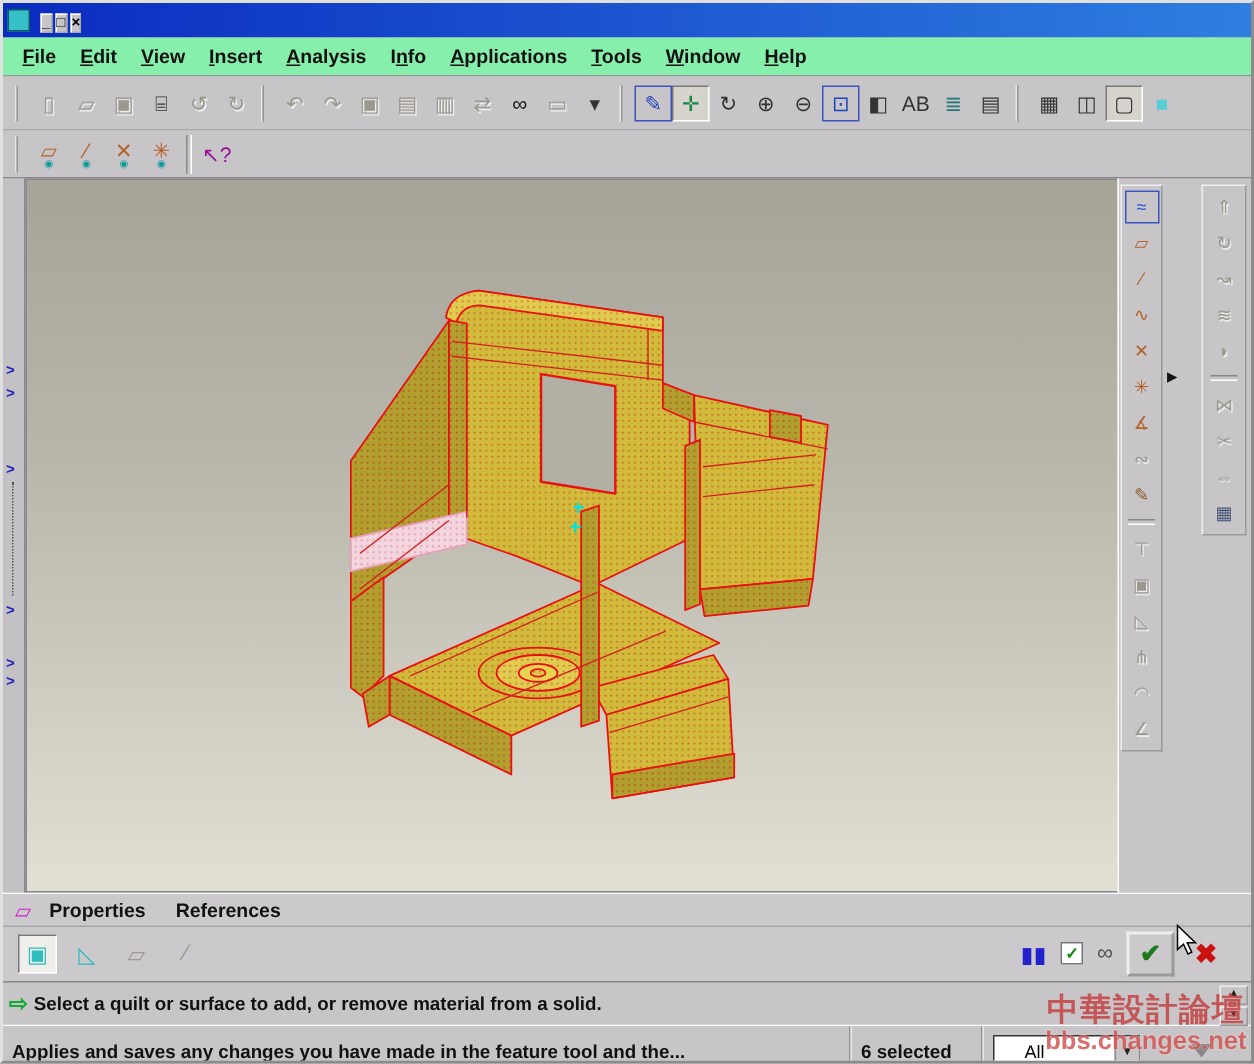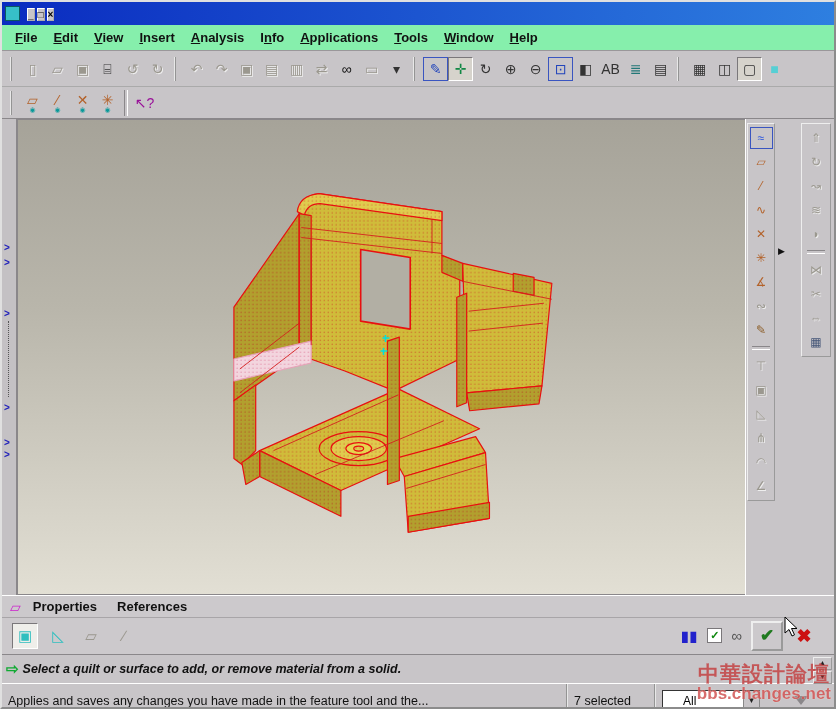--- a/index.html
+++ b/index.html
@@ -65,28 +65,28 @@
   .chk{width:13px;height:13px;background:#fff;border:1px solid #7a777a;display:flex;align-items:center;
     justify-content:center;color:#118811;font-size:11px;font-weight:bold;}
   .glasses{color:#555;font-size:15px;}
   .apply{width:28px;height:26px;border:2px outset #eee;background:#ccc9cc;display:flex;align-items:center;
     justify-content:center;color:var(--ok);font-size:17px;font-weight:bold;}
   .cancel{color:var(--bad);font-size:18px;font-weight:bold;width:24px;text-align:center;}
   
   .msgbar{height:28px;display:flex;align-items:center;background:#c8c5c8;
     border-top:1px solid #8a878a;padding:0 4px;position:relative;}
   .msgbar .arrow{color:#11aa33;font-size:15px;font-weight:bold;margin-right:4px;}
-  .msg-text{font-weight:bold;font-size:12.5px;color:#111;font-style:italic;}
+  .msg-text{font-weight:bold;font-size:12.5px;color:#111;}
   .spinners{position:absolute;right:2px;top:2px;display:flex;flex-direction:column;gap:1px;}
   .spin{width:17px;height:11px;border:1px outset #eee;background:#c8c5c8;font-size:7px;
     line-height:9px;text-align:center;color:#222;}
   .statusbar{height:33px;display:flex;align-items:center;background:#c8c5c8;border-top:1px solid #fff;}
   .cell{height:100%;display:flex;align-items:center;padding:0 6px;border-right:2px groove #e8e8e8;box-sizing:border-box;}
   .cell.grow{flex:1;}
-  .status-text{font-weight:normal;font-size:12.5px;color:#111;white-space:nowrap;overflow:hidden;}
+  .status-text{font-weight:bold;font-size:12.5px;color:#111;white-space:nowrap;overflow:hidden;}
   .combo{width:96px;height:19px;background:#fff;border:1px inset #888;display:flex;align-items:center;}
   .combo .val{flex:1;padding-left:20px;font-size:12px;color:#000;}
   .combo .drop{width:15px;height:100%;background:#c8c5c8;border-left:1px solid #888;font-size:8px;
     display:flex;align-items:center;justify-content:center;color:#222;}
   .funnel{width:0;height:0;border-left:7px solid transparent;border-right:7px solid transparent;
     border-top:9px solid #8a878a;margin-left:14px;}
   
   .watermark{position:absolute;right:3px;bottom:4px;text-align:center;pointer-events:none;line-height:1.05;}
   .wm1{font-size:21px;font-weight:bold;color:var(--wm);opacity:.8;letter-spacing:1px;}
   .wm2{font-size:17px;font-weight:bold;color:#d25555;opacity:.85;text-shadow:0 0 1px #ffe;}
@@ -444,21 +444,21 @@
     <span class="spin">▲</span>
     <span class="spin">▼</span>
   </span>
 </div>
 
 <div class="statusbar">
   <span class="cell grow">
     <span class="status-text">Applies and saves any changes you have made in the  feature tool and the...</span>
   </span>
   <span class="cell" style="width:88px;">
-    <span class="status-text">7 selected</span>
+    <span class="status-text">6 selected</span>
   </span>
   <span class="cell" style="width:118px;border-right:none;">
     <span class="combo">
       <span class="val">All</span>
       <span class="drop">▼</span>
     </span>
   </span>
   <span class="cell" style="width:60px;border-right:none;">
     <span class="funnel"></span>
   </span>

